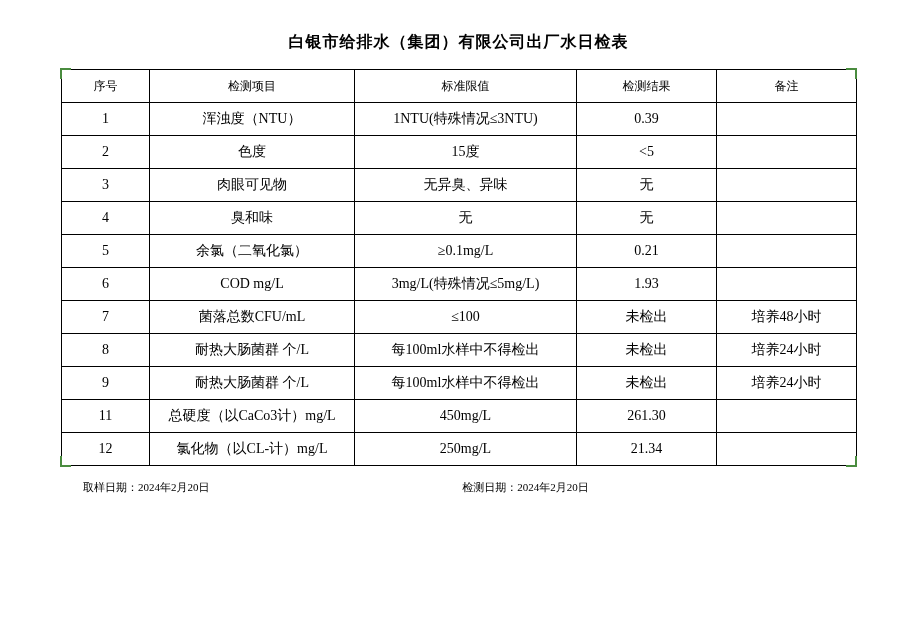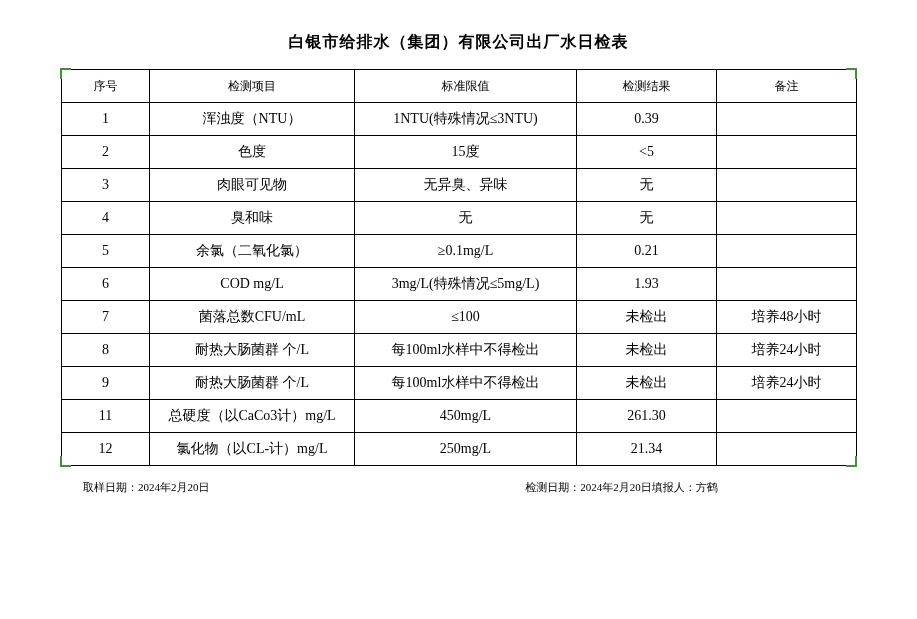--- a/index.html
+++ b/index.html
@@ -64,21 +64,21 @@
 
   .footer {
     margin: 0 auto;
     width: 795px;
     display: flex;
     padding-top: 14px;
     font-family: "Liberation Serif", "DejaVu Serif", serif;
     font-size: 11px;
   }
   .footer .f1 { width: 300px; text-align: left; padding-left: 22px; }
-  .footer .f2 { width: 285px; text-align: right; }
+  .footer .f2 { width: 285px; text-align: center; }
   .footer .f3 { width: 210px; text-align: left; }
 
   
   .corner {
     position: absolute;
     width: 9px;
     height: 9px;
     pointer-events: none;
   }
   .corner.tl { left: -1px; top: -1px; border-left: 2px solid #4a8c3f; border-top: 2px solid #4a8c3f; }
@@ -194,16 +194,15 @@
           <td>21.34</td>
           <td></td>
         </tr>
       </tbody>
     </table>
   </div>
 
   <div class="footer">
     <div class="f1">取样日期：2024年2月20日</div>
     <div class="f2">检测日期：2024年2月20日</div>
-    <div class="f3">填报人：方鹤</div>
   </div>
 
 </div>
 
 </body></html>

